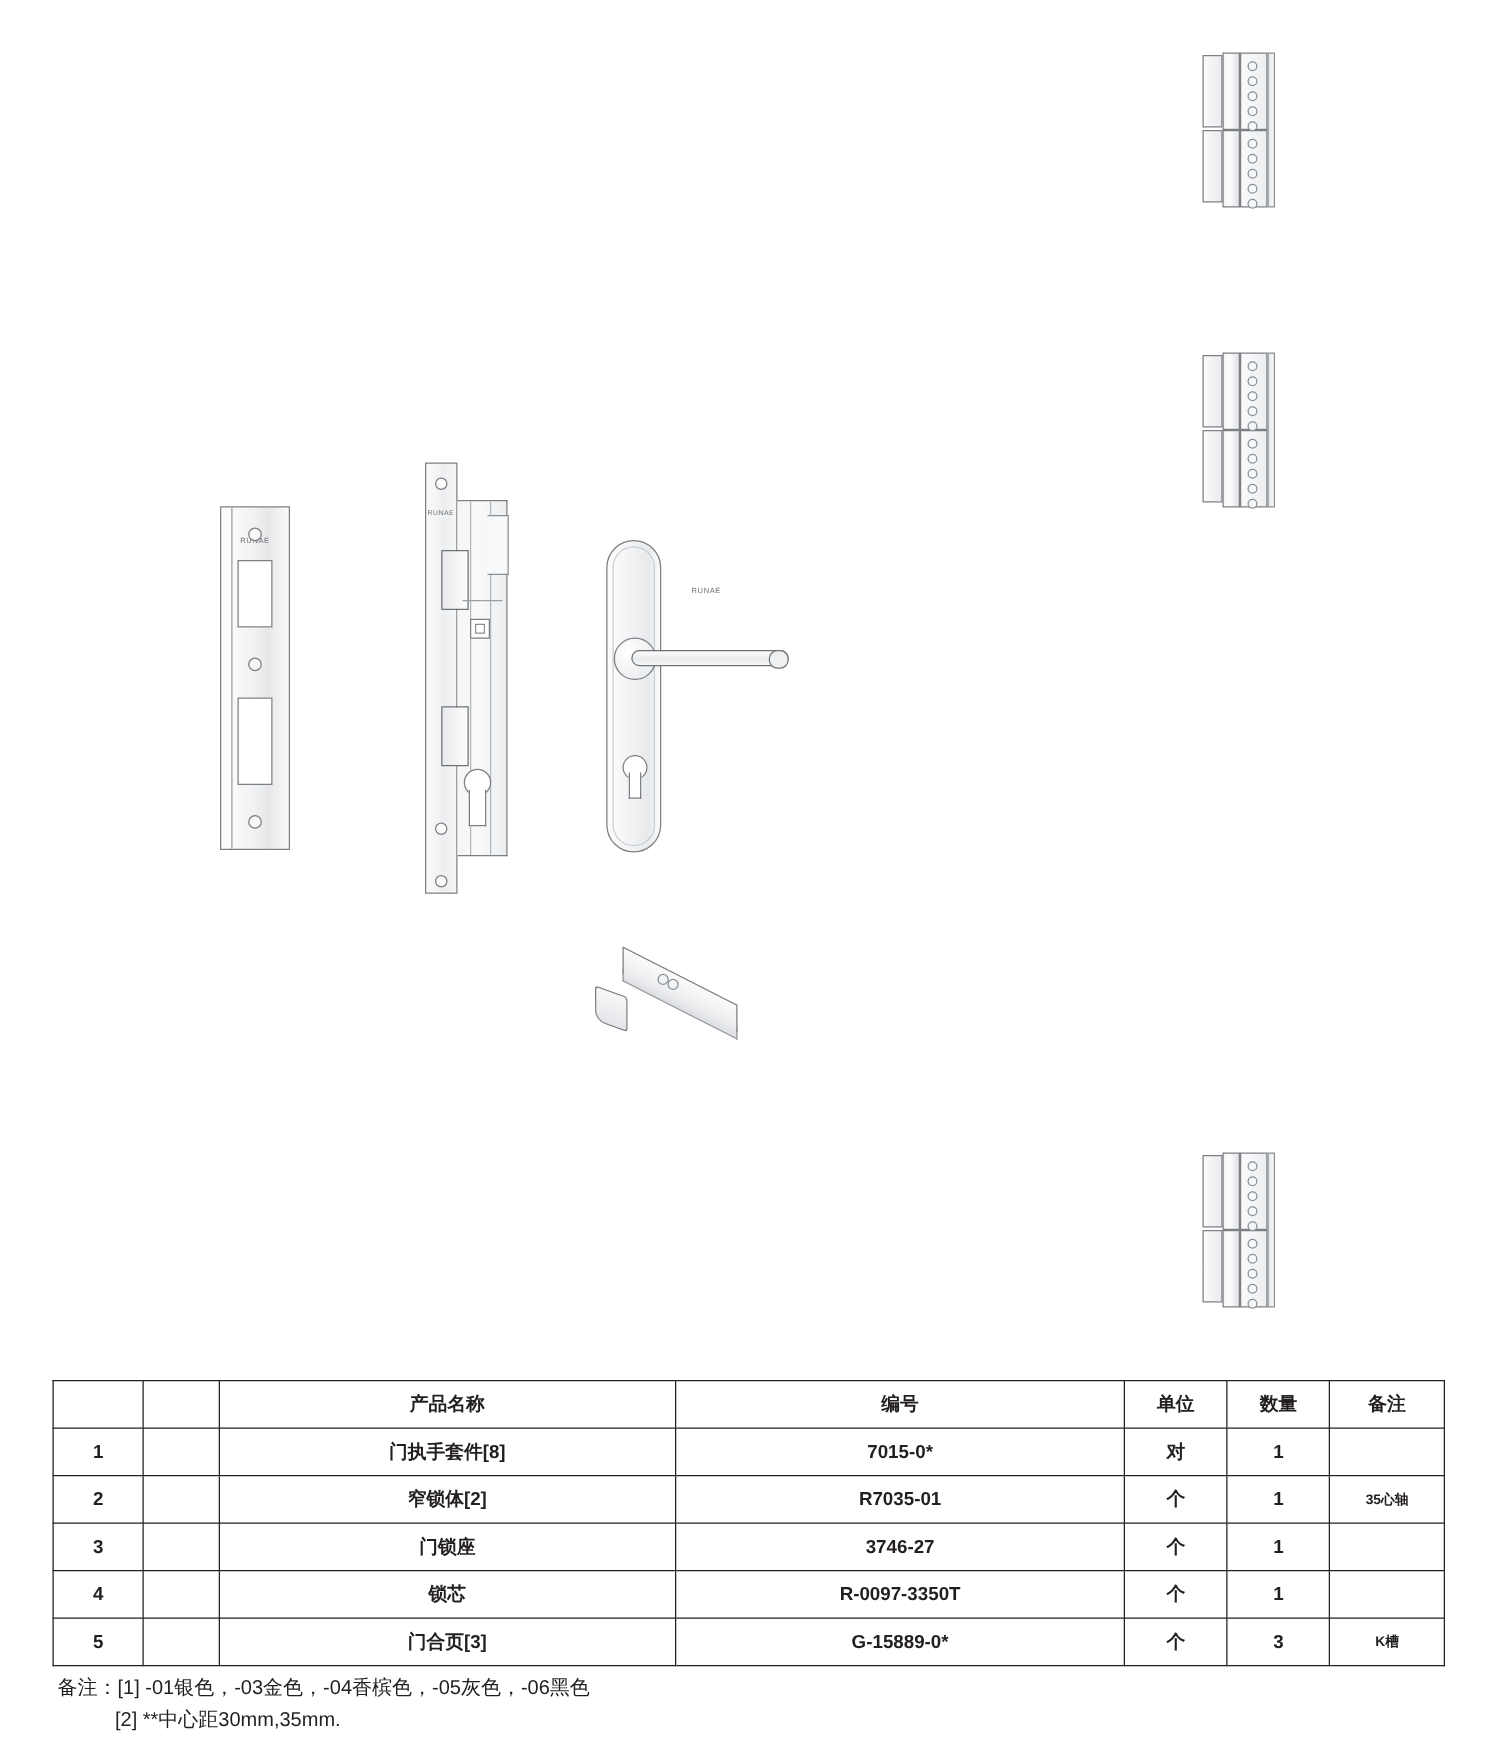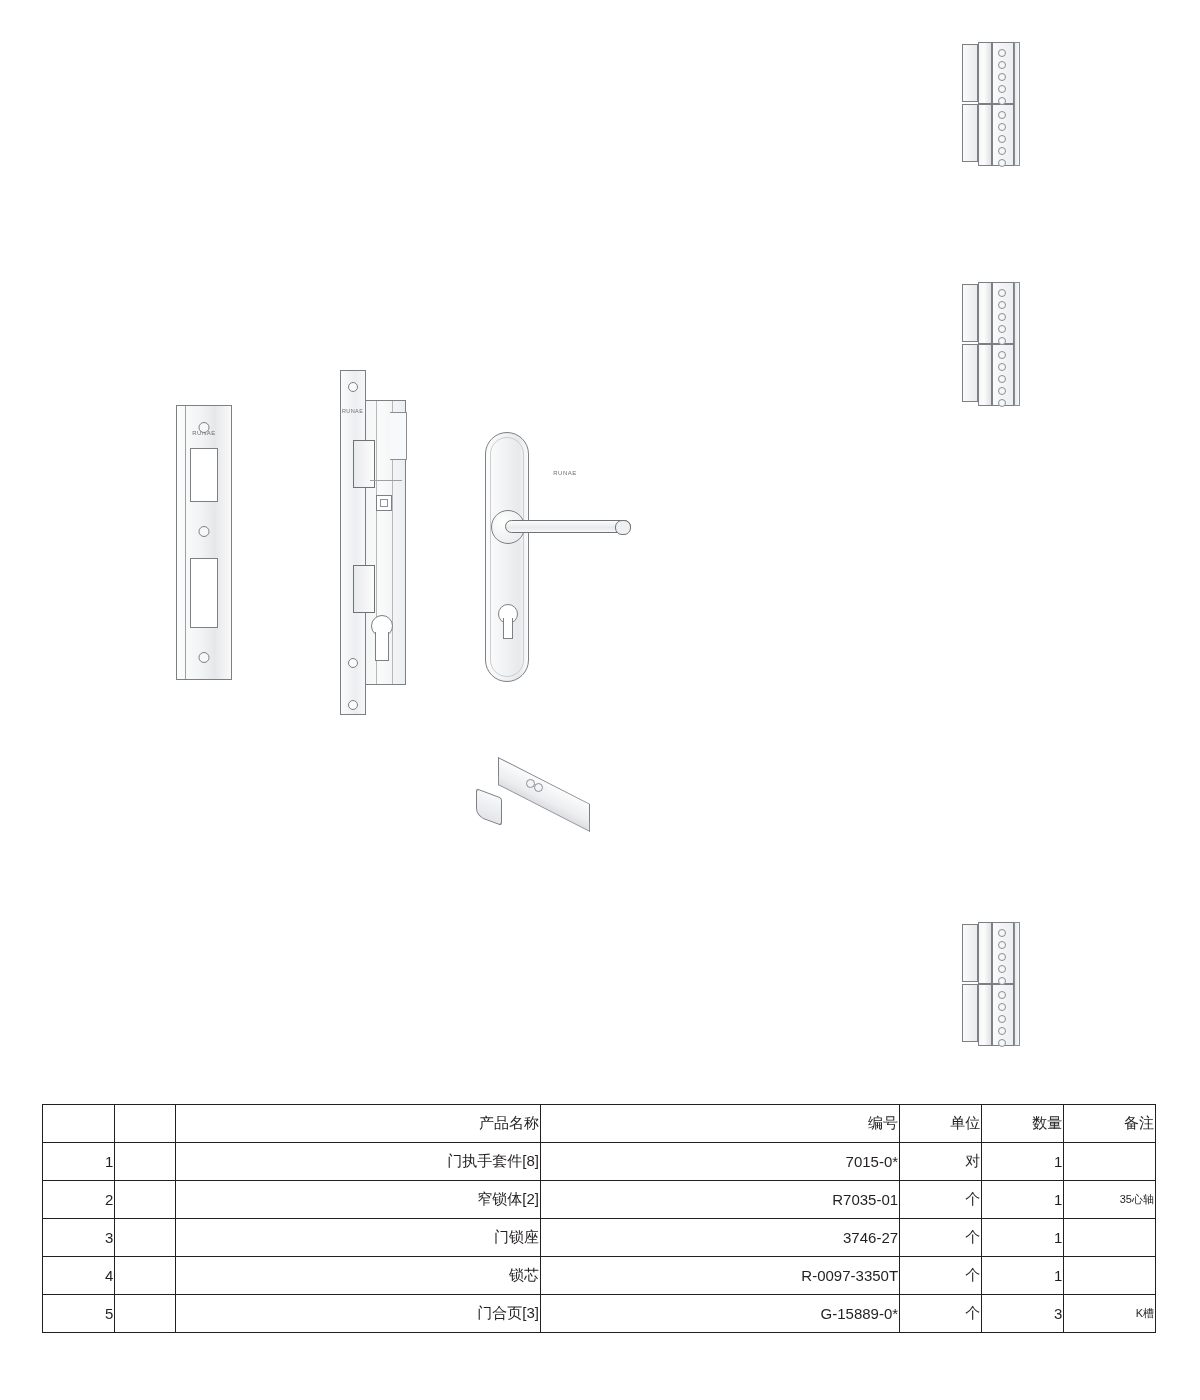--- a/index.html
+++ b/index.html
@@ -395,24 +395,24 @@
   .bom {
     position: absolute;
     left: 42px;
     top: 1104px;
     width: 1114px;
     border-collapse: collapse;
     font-size: 15px;
   }
   .bom th, .bom td {
     border: 1px solid #231f20;
-    text-align: right;
+    text-align: center;
     vertical-align: middle;
     height: 35px;
-    font-weight: normal;
+    font-weight: bold;
     color: #231f20;
   }
   .bom th { font-size: 15px; }
   .col-idx   { width: 72px; }
   .col-blank { width: 60px; }
   .col-name  { width: 378px; }
   .col-code  { width: 370px; margin-left: 16px; }
   .col-unit  { width: 82px; }
   .col-qty   { width: 82px; }
   .col-note  { width: 92px; }
@@ -614,15 +614,17 @@
         <td>门合页[3]</td>
         <td>G-15889-0*</td>
         <td>个</td>
         <td>3</td>
         <td class="note-small">K槽</td>
       </tr>
     </tbody>
   </table>
 
   <div class="footnotes">
+    <div class="fn-row">备注：[1] -01银色，-03金色，-04香槟色，-05灰色，-06黑色</div>
+    <div class="fn-row fn-indent">[2] **中心距30mm,35mm.</div>
   </div>
 
 </div>
 
 </body></html>

